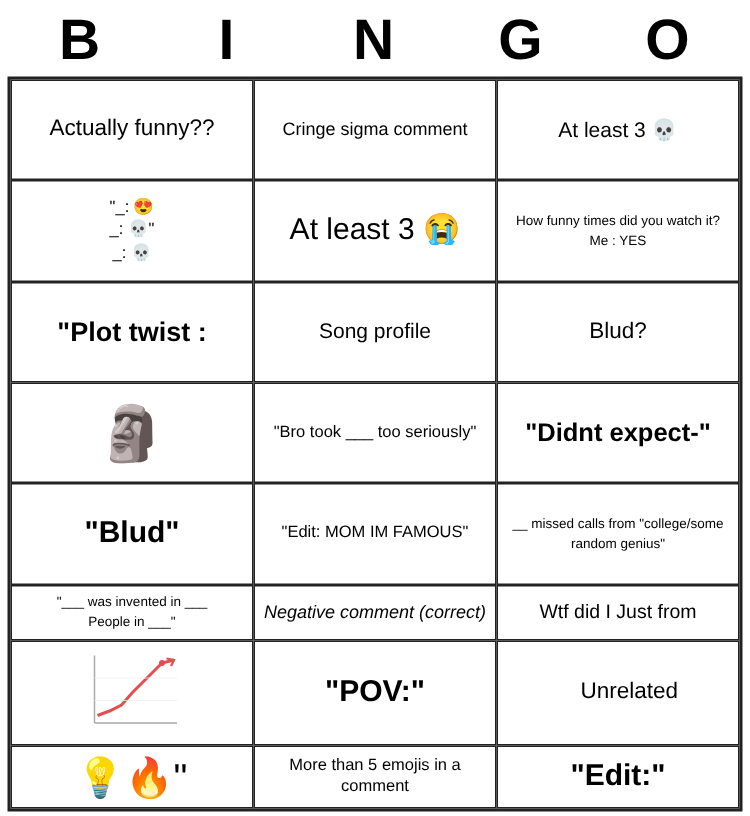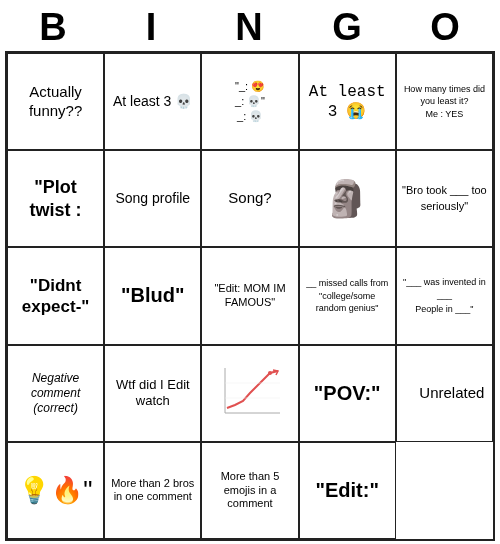--- a/index.html
+++ b/index.html
@@ -20,21 +20,21 @@
       font-size: 38px;
       font-weight: bold;
       letter-spacing: 2px;
     }
     .bingo-title span {
       width: 88px;
       text-align: center;
     }
     .bingo-grid {
       display: grid;
-      grid-template-columns: repeat(5, 1fr);
+      grid-template-columns: repeat(3, 1fr);
       grid-template-rows: repeat(5, 1fr);
       width: 490px;
       height: 490px;
       border: 2px solid #222;
     }
     .cell {
       border: 1px solid #222;
       display: flex;
       align-items: center;
       justify-content: center;
@@ -71,55 +71,60 @@
 
 <div class="bingo-grid">
 
   <div class="cell">
     <div class="cell-text">
       <span style="font-size:15px;">Actually funny??</span>
     </div>
   </div>
   <div class="cell">
     <div class="cell-text">
+      <span style="font-size:12px;">Cringe sigma comment</span>
+    </div>
+  </div>
+  <div class="cell">
+    <div class="cell-text">
       <span style="font-size:14px;">At least 3 💀</span>
     </div>
   </div>
   <div class="cell">
     <div class="cell-text">
       <span style="font-size:11px; white-space:pre-line; line-height:1.4;">"_: 😍
 _: 💀"
 _: 💀</span>
     </div>
   </div>
   <div class="cell">
     <div class="cell-text">
-      <span style="font-size:16px;font-family:Liberation Mono, monospace;">At least 3 😭</span>
-    </div>
-  </div>
-
-  <div class="cell">
-    <div class="cell-text">
-      <span style="font-size:9px; white-space:pre-line; line-height:1.4;">How many times did you least it?
+      <span style="font-size:20px;">At least 3 😭</span>
+    </div>
+  </div>
+
+  <div class="cell">
+    <div class="cell-text">
+      <span style="font-size:9px; white-space:pre-line; line-height:1.4;">How funny times did you watch it?
 Me : YES</span>
     </div>
   </div>
   <div class="cell">
     <div class="cell-text">
       <span style="font-size:18px; font-weight:bold;">"Plot twist :</span>
     </div>
   </div>
   <div class="cell">
     <div class="cell-text">
       <span style="font-size:14px;">Song profile</span>
     </div>
   </div>
   <div class="cell">
     <div class="cell-text">
-      <span style="font-size:15px;">Song?</span>
+      <span style="font-size:15px;">Blud?</span>
     </div>
   </div>
   <div class="cell">
     <div class="cell-text">
       <span style="font-size:36px;">🗿</span>
     </div>
   </div>
 
   <div class="cell">
     <div class="cell-text">
@@ -153,21 +158,21 @@
 People in ___"</span>
     </div>
   </div>
   <div class="cell">
     <div class="cell-text">
       <span style="font-size:12px;font-style:italic;">Negative comment (correct)</span>
     </div>
   </div>
   <div class="cell">
     <div class="cell-text">
-      <span style="font-size:13px;">Wtf did I Edit watch</span>
+      <span style="font-size:13px;">Wtf did I Just from</span>
     </div>
   </div>
   <div class="cell">
     <div class="cell-text">
       <svg class="chart-svg" viewBox="0 0 70 60">
         <rect x="0" y="0" width="70" height="60" fill="white"></rect>
 
         <line x1="10" y1="50" x2="65" y2="50" stroke="#aaa" stroke-width="1"></line>
         <line x1="10" y1="50" x2="10" y2="5" stroke="#aaa" stroke-width="1"></line>
 
@@ -193,25 +198,20 @@
       <span style="font-size:15px;margin-left:15px;">Unrelated</span>
     </div>
   </div>
   <div class="cell">
     <div class="cell-text">
       <span style="font-size:26px;">💡🔥"</span>
     </div>
   </div>
   <div class="cell">
     <div class="cell-text">
-      <span style="font-size:11px;">More than 2 bros in one comment</span>
-    </div>
-  </div>
-  <div class="cell">
-    <div class="cell-text">
       <span style="font-size:11px;">More than 5 emojis in a comment</span>
     </div>
   </div>
   <div class="cell">
     <div class="cell-text">
       <span style="font-size:20px; font-weight:bold;">"Edit:"</span>
     </div>
   </div>
 
 </div>

